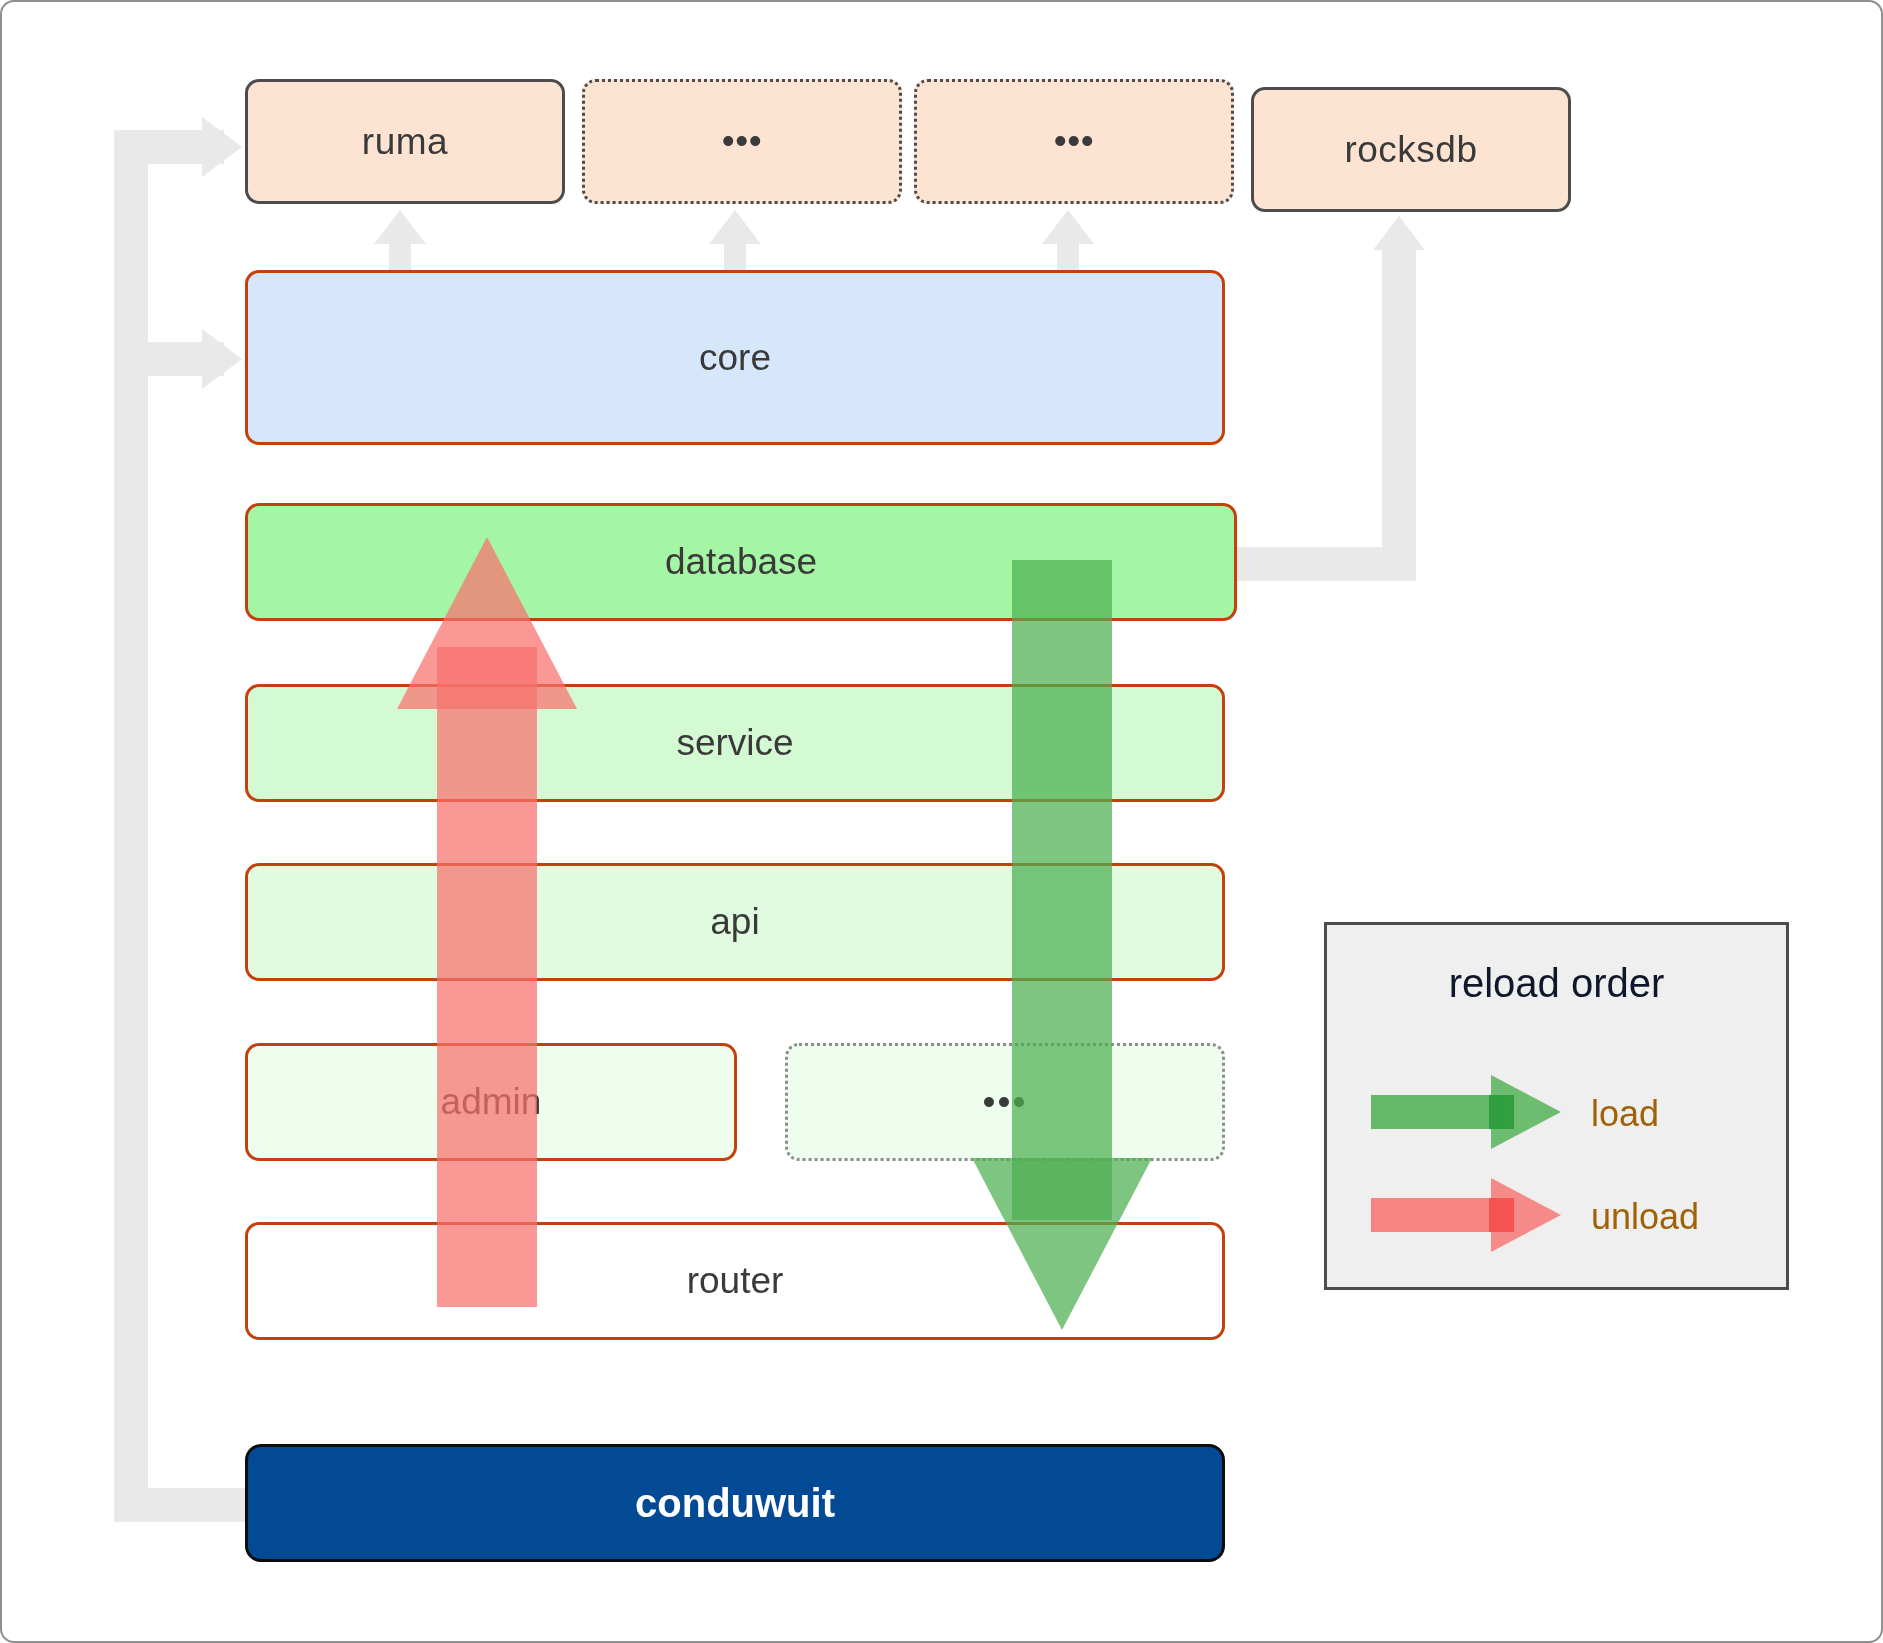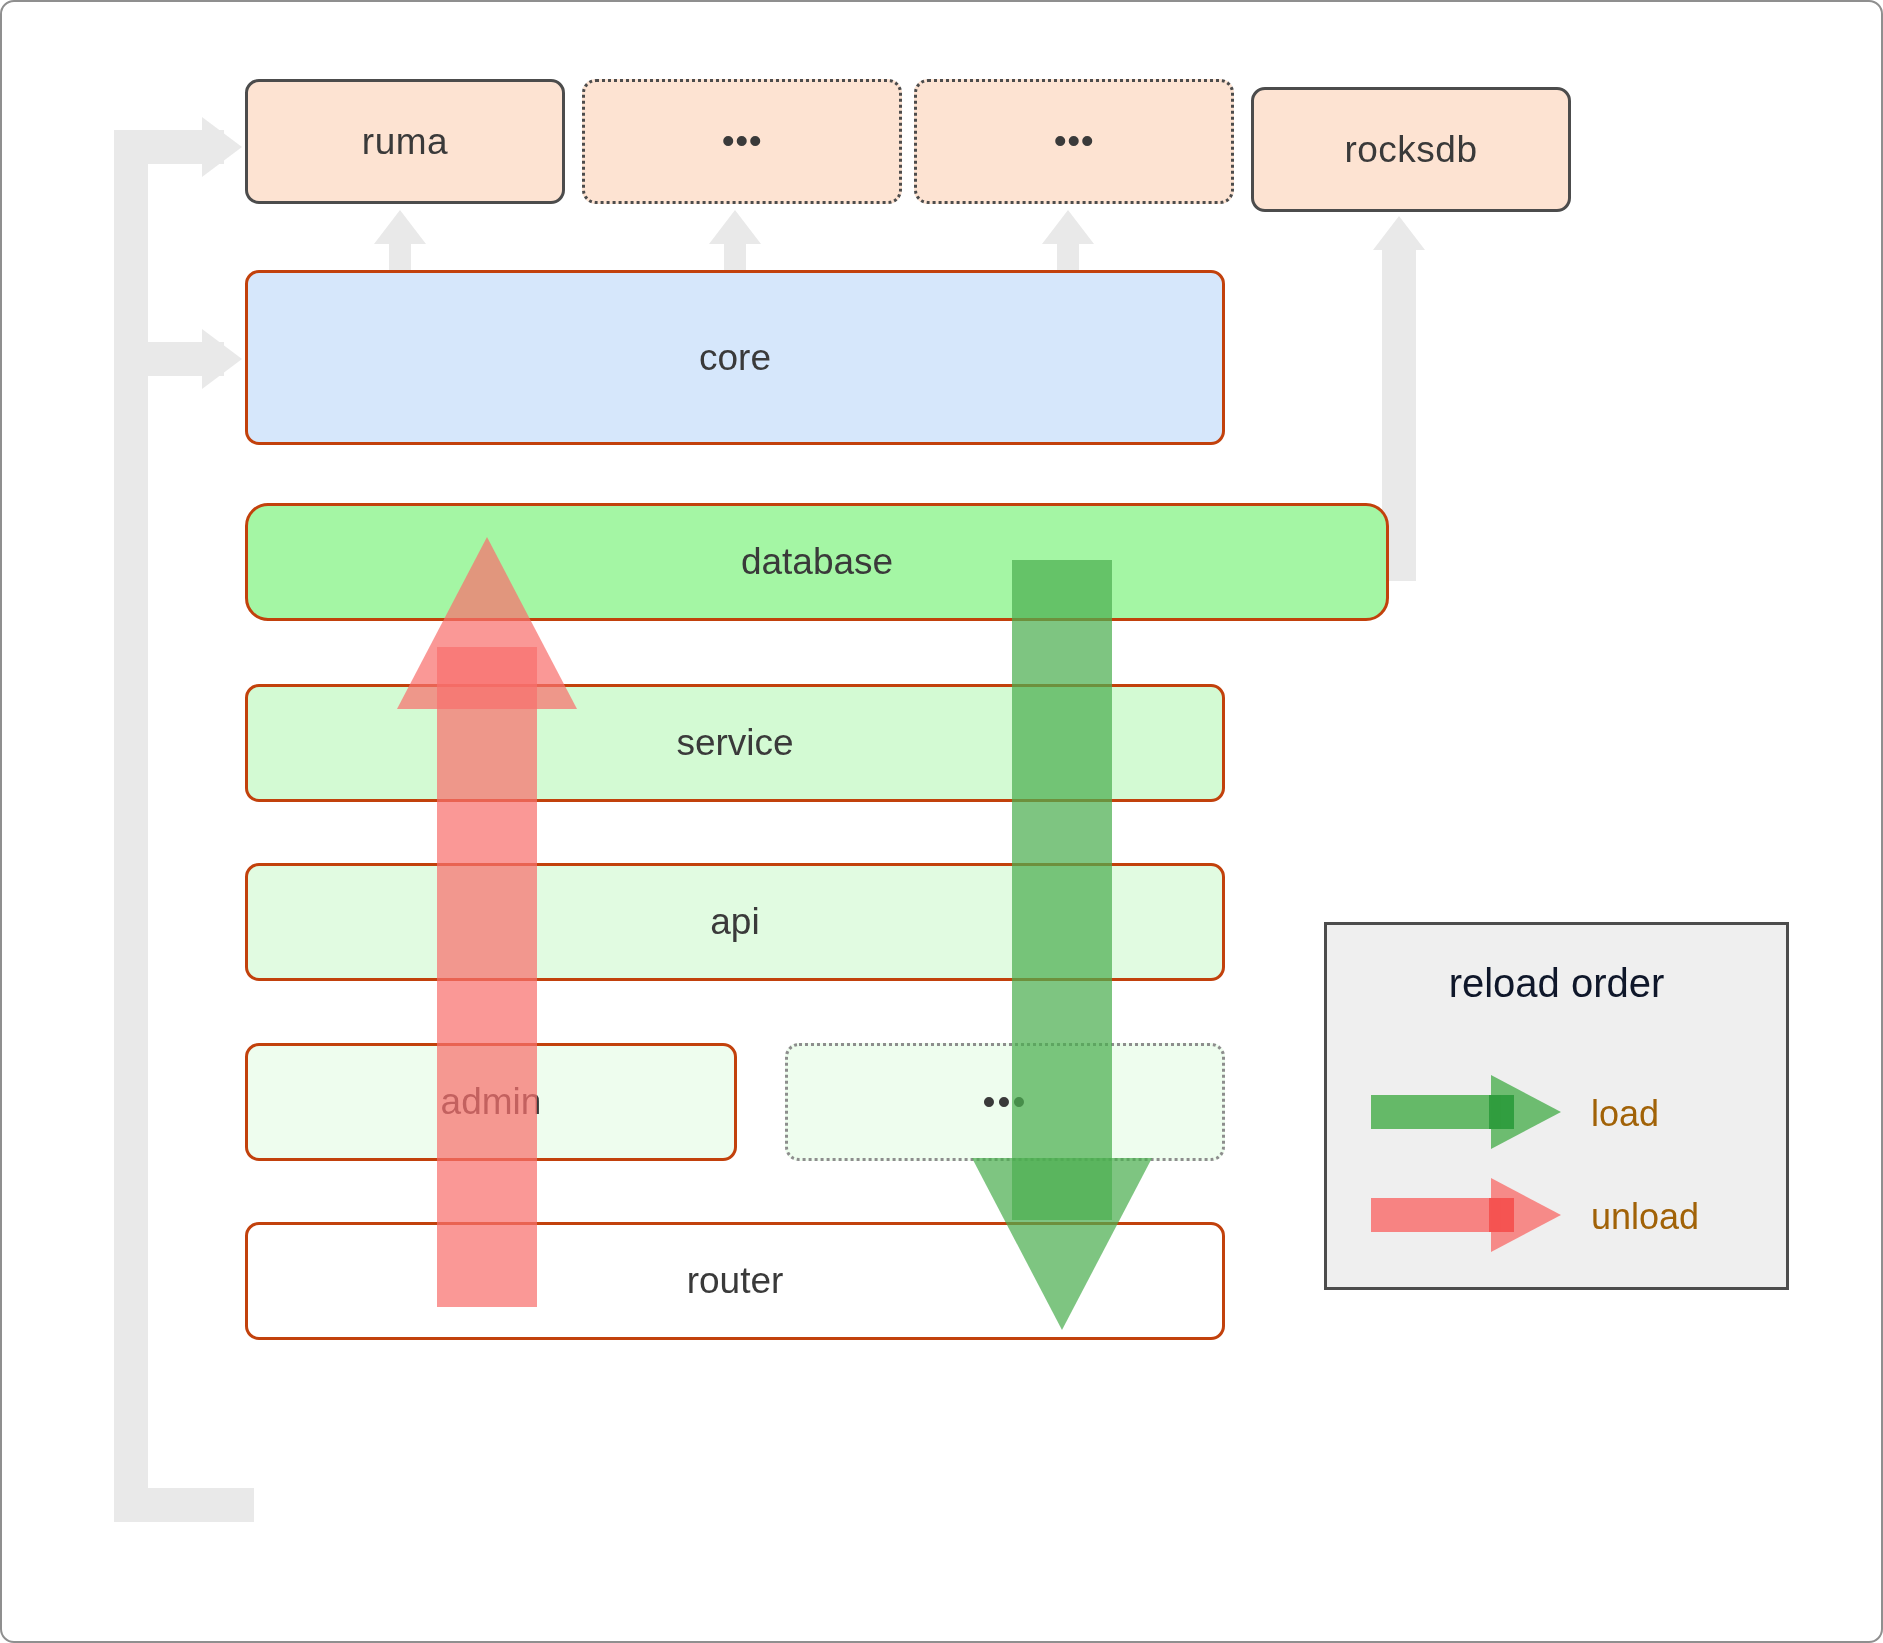--- a/index.html
+++ b/index.html
@@ -129,21 +129,21 @@
   </div>
 
   <div class="box crate" style="left:1249px;top:85px;width:320px;height:125px;">
     <span class="lbl">rocksdb</span>
   </div>
 
   <div class="box layer layer-core" style="left:243px;top:268px;width:980px;height:175px;">
     <span class="lbl">core</span>
   </div>
 
-  <div class="box layer layer-db" style="left:243px;top:501px;width:1144px;height:118px;border-radius:23px;">
+  <div class="box layer layer-db" style="left:243px;top:501px;width:992px;height:118px;">
     <span class="lbl">database</span>
   </div>
 
   <div class="box layer layer-service" style="left:243px;top:682px;width:980px;height:118px;">
     <span class="lbl">service</span>
   </div>
 
   <div class="box layer layer-api" style="left:243px;top:861px;width:980px;height:118px;">
     <span class="lbl">api</span>
   </div>
@@ -153,20 +153,23 @@
   </div>
 
   <div class="box layer layer-dots" style="left:783px;top:1041px;width:440px;height:118px;">
     <span class="lbl dots">•••</span>
   </div>
 
   <div class="box layer layer-router" style="left:243px;top:1220px;width:980px;height:118px;">
     <span class="lbl">router</span>
   </div>
 
+  <div class="box root-box" style="left:243px;top:1442px;width:980px;height:118px;">
+    <span class="lbl">conduwuit</span>
+  </div>
 
   <div class="bigarrow" style="left:385px;top:535px;width:200px;height:770px;">
     <svg width="200" height="770" viewBox="0 0 200 770">
       <polygon points="100,0 190,172 10,172" fill="#f8706e" opacity="0.72"></polygon>
       <rect x="50" y="110" width="100" height="660" fill="#f8706e" opacity="0.72"></rect>
     </svg>
   </div>
 
   <div class="bigarrow" style="left:960px;top:558px;width:200px;height:770px;">
     <svg width="200" height="770" viewBox="0 0 200 770">

